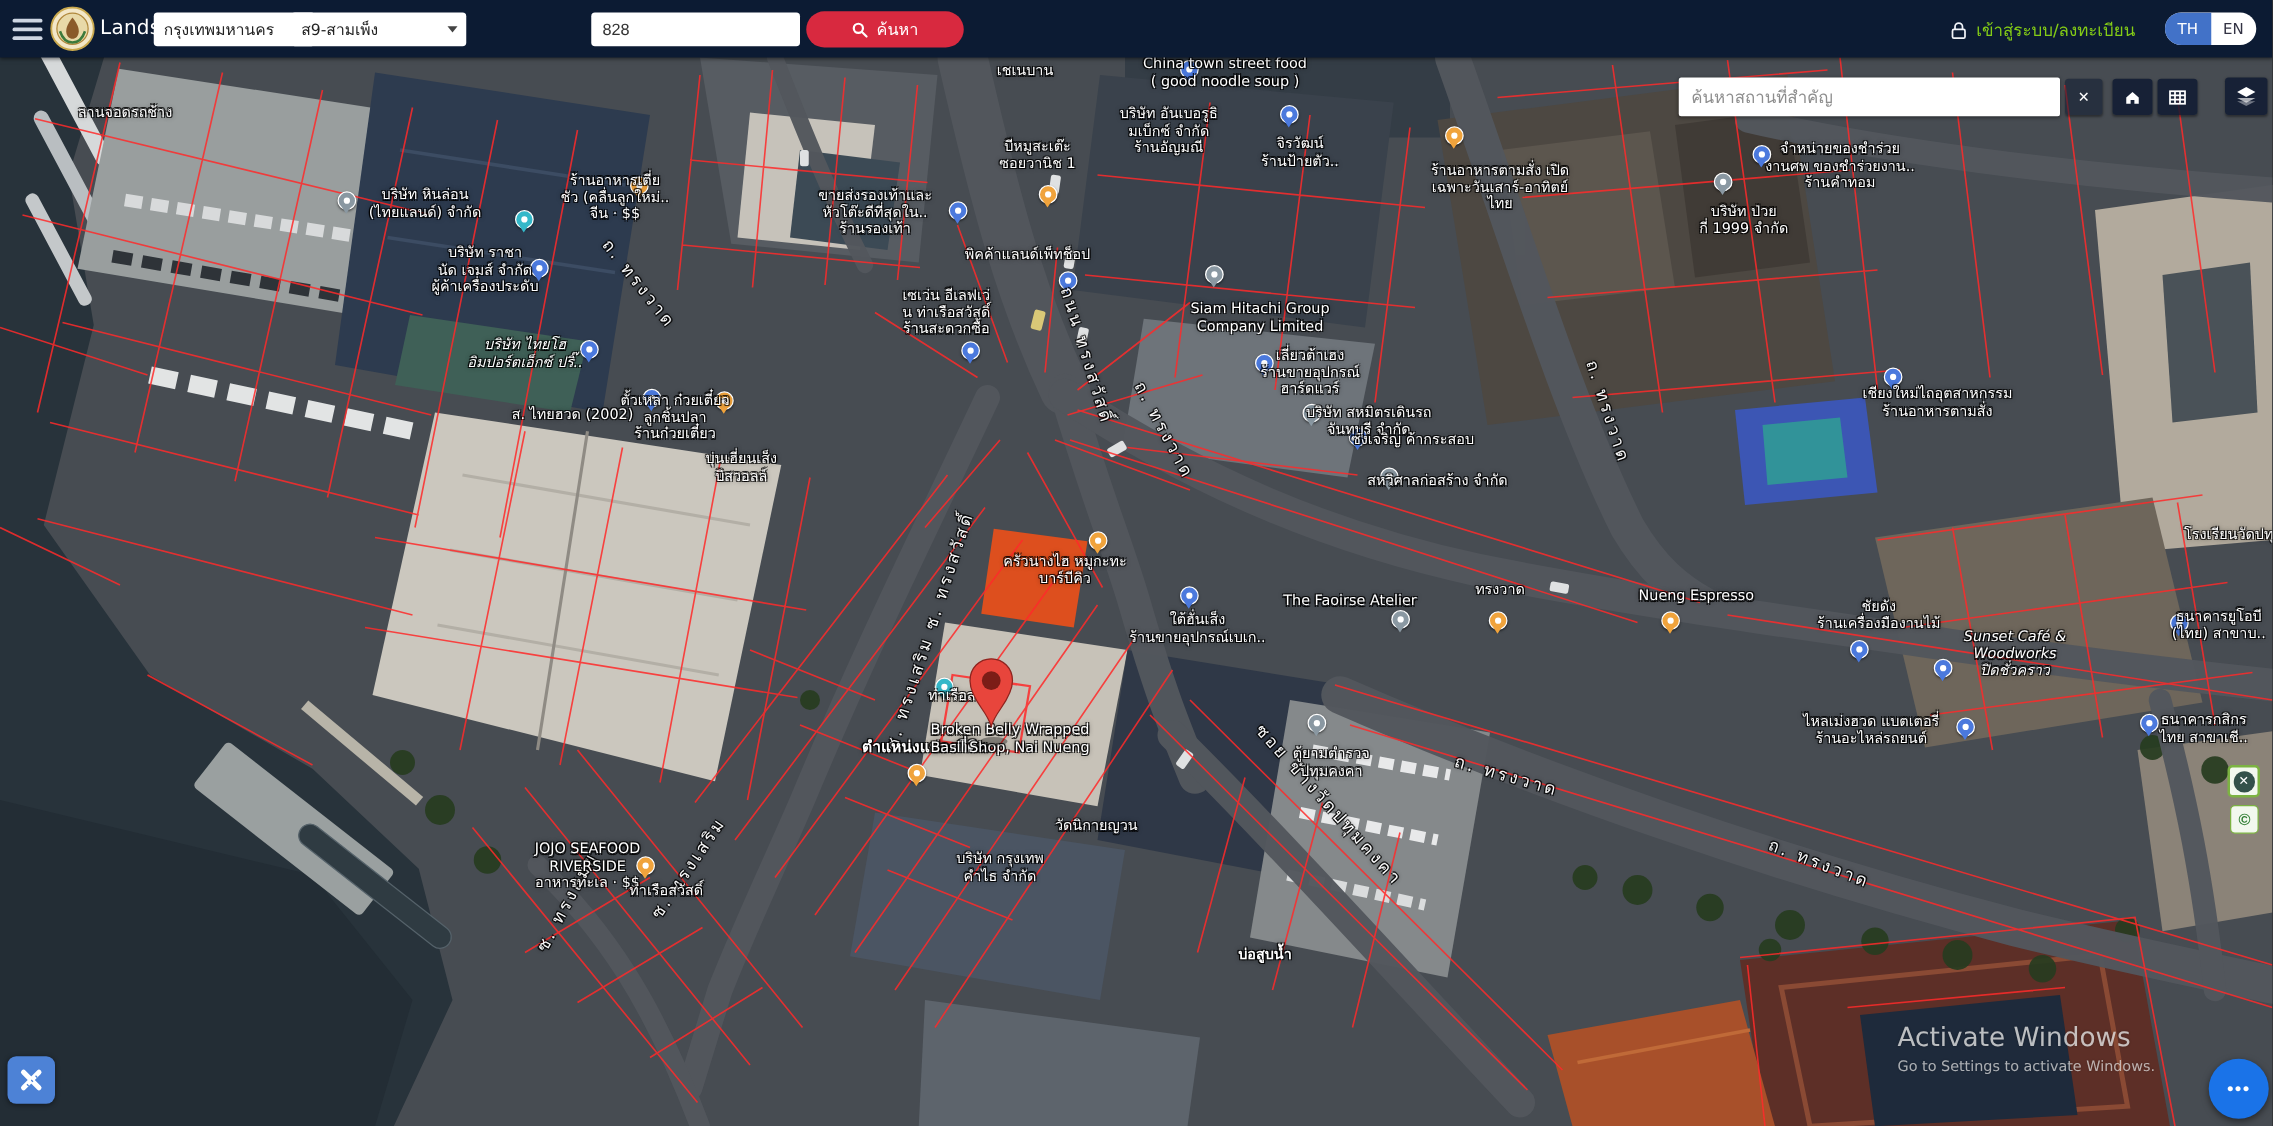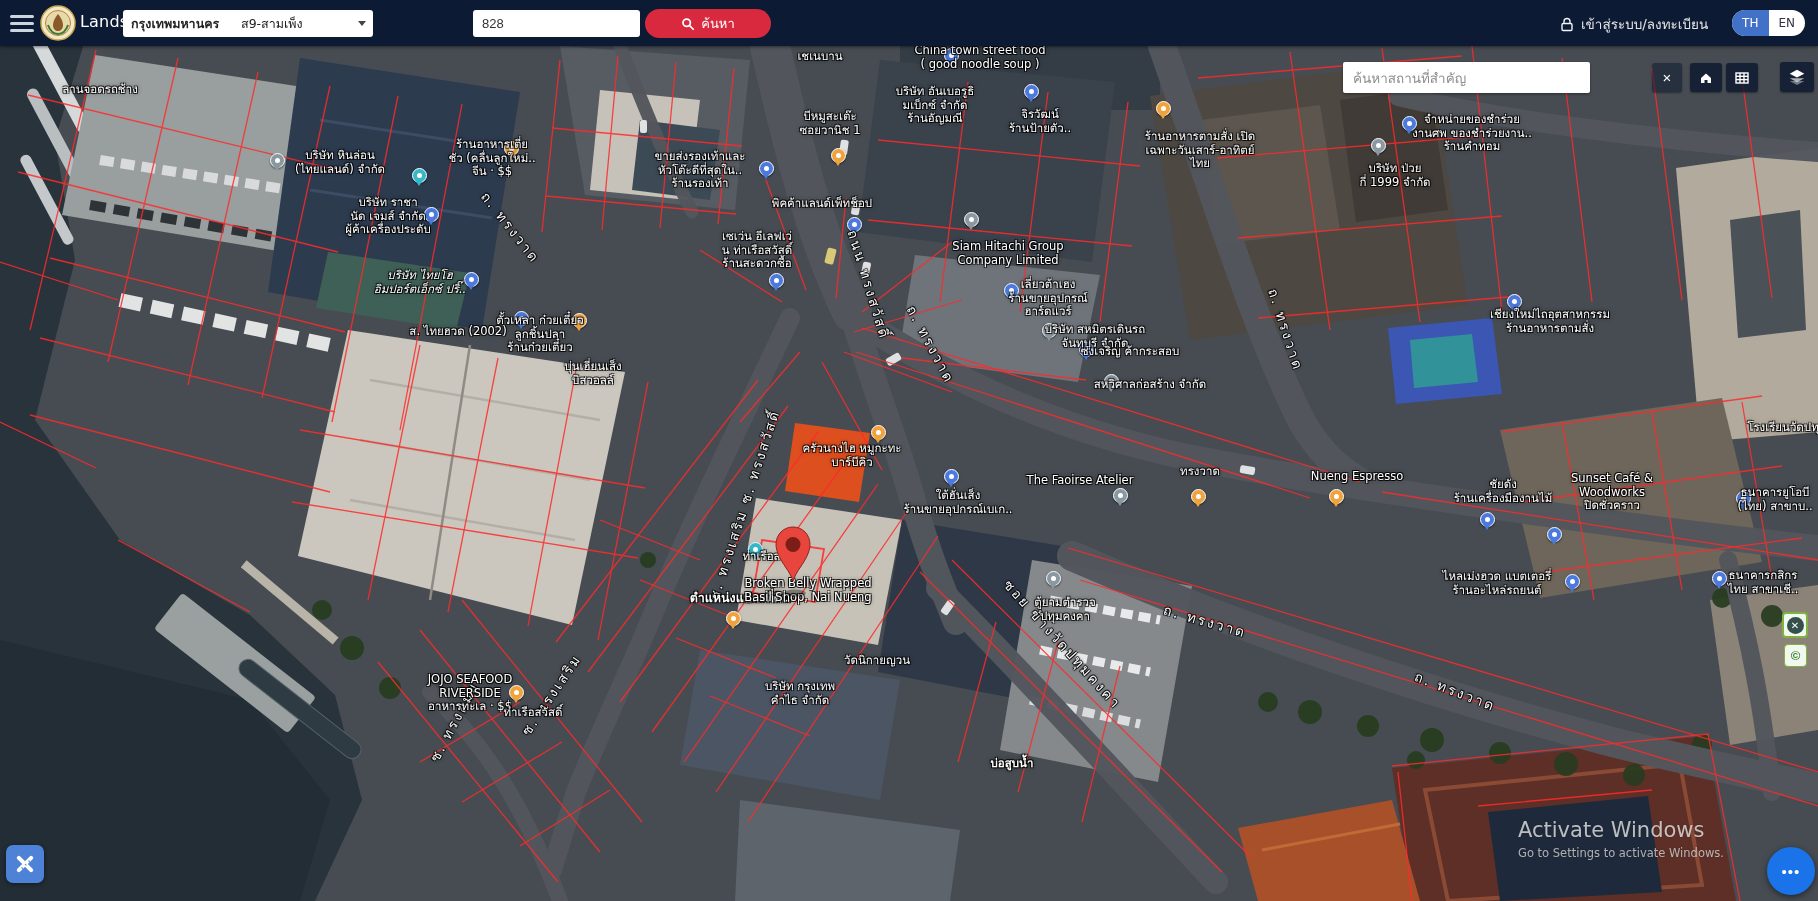--- a/index.html
+++ b/index.html
@@ -12,32 +12,32 @@
   
   .header{position:absolute;left:0;top:0;width:100%;height:46px;background:var(--header-bg);
           z-index:20;display:flex;align-items:center;color:#fff;box-shadow:0 1px 3px rgba(0,0,0,.5);}
   .burger{width:24px;height:17px;margin-left:10px;display:flex;flex-direction:column;justify-content:space-between;cursor:pointer;}
   .burger i{display:block;height:3px;border-radius:2px;background:#cdd5e2;}
   .logo{position:absolute;left:40px;top:5px;}
   .brand{position:absolute;left:80px;top:12px;font-size:16px;color:#fff;letter-spacing:.2px;}
   .hselect{position:absolute;top:10px;height:27px;background:#fff;border-radius:3px;color:#222;
            font-size:12.5px;line-height:27px;padding:0 20px 0 8px;box-sizing:border-box;white-space:nowrap;overflow:hidden;}
   .hselect::after{content:"";position:absolute;right:7px;top:11px;border:4px solid transparent;border-top:5px solid #444;}
-  .sel1{left:123px;width:129px;font-weight:bold;}
+  .sel1{left:123px;width:129px;}
   .sel2{left:233px;width:140px;}
   .hinput{position:absolute;left:473px;top:10px;width:167px;height:27px;border:none;border-radius:3px;
           box-sizing:border-box;padding:0 9px;font-size:13px;color:#333;outline:none;background:#fff;}
   .hsearch{position:absolute;left:645px;top:9px;width:126px;height:29px;border:none;border-radius:15px;
            background:var(--accent-red);color:#fff;font-size:13px;display:flex;align-items:center;justify-content:center;gap:6px;cursor:pointer;font-family:inherit;}
-  .login{position:absolute;left:1560px;top:13px;display:flex;align-items:center;gap:7px;font-size:13.5px;color:#e5e5e5;cursor:pointer;}
+  .login{position:absolute;left:1560px;top:13px;display:flex;align-items:center;gap:7px;font-size:13.5px;color:#84cc16;cursor:pointer;}
   .lang{position:absolute;left:1732px;top:10px;width:73px;height:26px;border-radius:13px;background:#fff;display:flex;overflow:hidden;font-size:12px;cursor:pointer;}
   .lang span{flex:1;display:flex;align-items:center;justify-content:center;color:#334;}
   .lang .active{background:var(--lang-active);color:#fff;}
   
-  .msearch{position:absolute;left:1343px;top:62px;width:247px;height:31px;z-index:10;border:none;border-radius:2px;
+  .msearch{position:absolute;left:1343px;top:62px;width:305px;height:31px;z-index:10;border:none;border-radius:2px;
            box-sizing:border-box;padding:0 10px;font-size:13.5px;color:#444;background:#fff;box-shadow:0 1px 3px rgba(0,0,0,.4);outline:none;font-family:inherit;}
   .msearch::placeholder{color:#8e8e8e;opacity:1;}
   .mbtn{position:absolute;top:63px;height:29px;z-index:10;border:none;border-radius:3px;background:rgba(12,25,48,.82);
         color:#fff;display:flex;align-items:center;justify-content:center;cursor:pointer;box-shadow:0 1px 2px rgba(0,0,0,.4);}
   .mclear{left:1652px;width:30px;font-size:15px;background:rgba(12,25,48,.55);}
   .mhome{left:1690px;width:32px;}
   .mgrid{left:1726px;width:32px;}
   .mlayers{left:1780px;top:62px;width:34px;height:30px;}
   
   .mini{position:absolute;z-index:10;border-radius:4px;cursor:pointer;display:flex;align-items:center;justify-content:center;padding:0;}
@@ -252,21 +252,21 @@
       <div class="mlabel" style="left: 420px; top: 283px; font-style: italic;">บริษัท ไทยโฮ<br>อิมปอร์ตเอ็กซ์ ปริ๊..</div>
       <div class="mlabel" style="left: 458px; top: 332px;">ส. ไทยฮวด (2002)</div>
       <div class="mlabel" style="left: 540px; top: 334px;">ตั้วเหลา ก๋วยเตี๋ยว<br>ลูกชิ้นปลา<br>ร้านก๋วยเตี๋ยว</div>
       <div class="mlabel" style="left: 593px; top: 374px;">บุ่นเฮี่ยนเส็ง<br>บิสวอลล์</div>
       <div class="mlabel" style="left: 852px; top: 456px;">ครัวนางไฮ หมูกะทะ<br>บาร์บีคิว</div>
       <div class="mlabel" style="left: 958px; top: 503px;">ใต้ฮั่นเส็ง<br>ร้านขายอุปกรณ์เบเก..</div>
       <div class="mlabel" style="left: 1080px; top: 481px;">The Faoirse Atelier</div>
       <div class="mlabel" style="left: 1200px; top: 472px;">ทรงวาด</div>
       <div class="mlabel" style="left: 1357px; top: 477px;">Nueng Espresso</div>
       <div class="mlabel" style="left: 1503px; top: 492px;">ชัยดัง<br>ร้านเครื่องมืองานไม้</div>
-      <div class="mlabel" style="left: 1612px; top: 492px;">Sunset Café &amp;<br>Woodworks<br>ปิดชั่วคราว</div>
+      <div class="mlabel" style="left: 1612px; top: 523px; font-style: italic;">Sunset Café &amp;<br>Woodworks<br>ปิดชั่วคราว</div>
       <div class="mlabel" style="left: 1550px; top: 322px;">เชียงใหม่ไถอุตสาหกรรม<br>ร้านอาหารตามสั่ง</div>
       <div class="mlabel" style="left: 1472px; top: 133px;">จำหน่ายของชำร่วย<br>งานศพ ของชำร่วยงาน..<br>ร้านคำทอม</div>
       <div class="mlabel" style="left: 1395px; top: 176px;">บริษัท ป่วย<br>กี่ 1999 จำกัด</div>
       <div class="mlabel" style="left: 1200px; top: 150px;">ร้านอาหารตามสั่ง เปิด<br>เฉพาะวันเสาร์-อาทิตย์<br>ไทย</div>
       <div class="mlabel pinlabel" style="left: 740px; top: 598px;">ตำแหน่งแปลงที่ดิน</div>
       <div class="mlabel" style="left: 808px; top: 591px; text-align: center;">Broken Belly Wrapped<br>Basil Shop, Nai Nueng</div>
       <div class="mlabel" style="left: 470px; top: 693px;">JOJO SEAFOOD<br>RIVERSIDE<br>อาหารทะเล · $$</div>
       <div class="mlabel" style="left: 772px; top: 557px;">ท่าเรือสวัสดิ์</div>
       <div class="mlabel" style="left: 533px; top: 713px;">ท่าเรือสวัสดิ์</div>
       <div class="mlabel" style="left: 877px; top: 661px;">วัดนิกายญวน</div>

